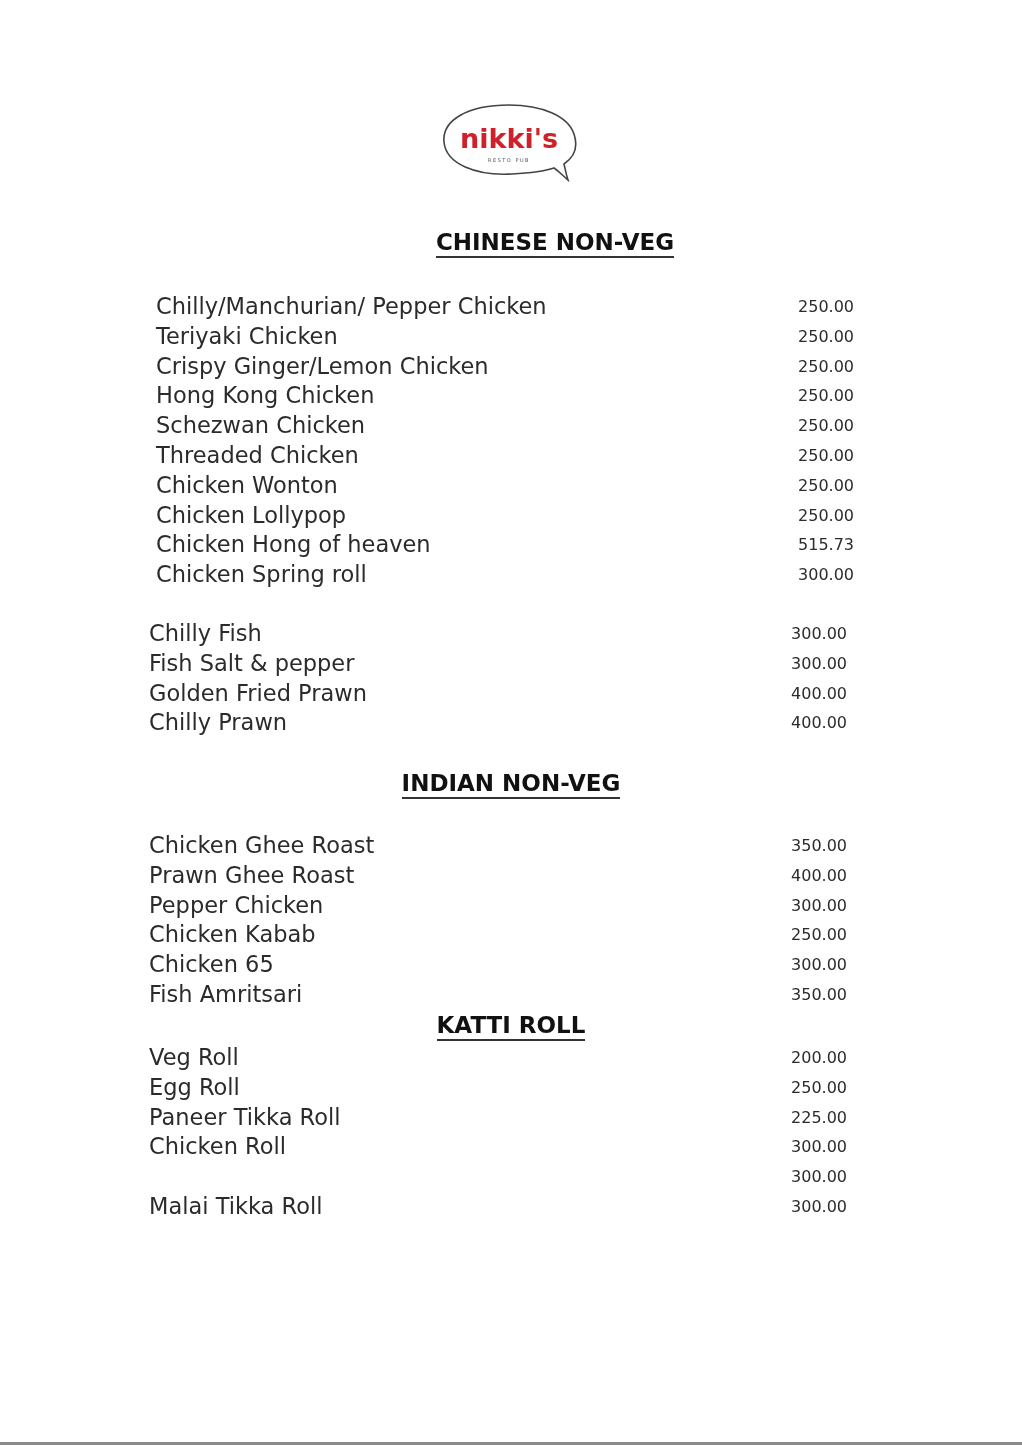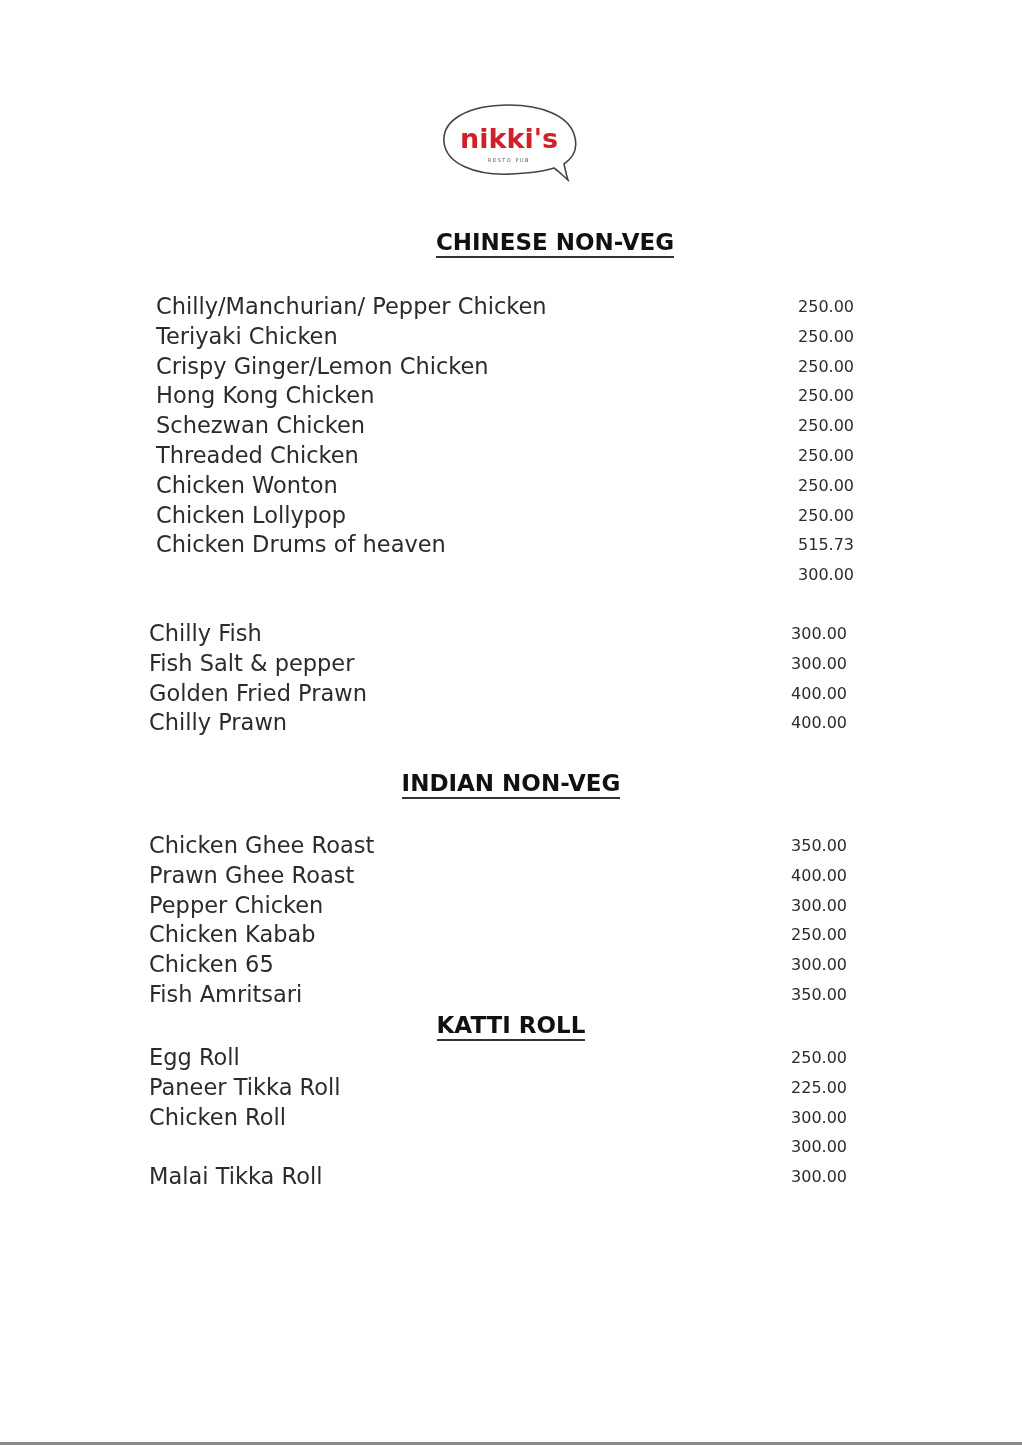--- a/index.html
+++ b/index.html
@@ -59,24 +59,25 @@
     </div>
   <div class="row">
       <span class="name">Chicken Wonton</span>
       <span class="price">250.00</span>
     </div>
   <div class="row">
       <span class="name">Chicken Lollypop</span>
       <span class="price">250.00</span>
     </div>
   <div class="row">
-      <span class="name">Chicken Drums of heaven</span>
+      <span class="name">Chicken Hong of heaven</span>
       <span class="price">515.73</span>
     </div>
   <div class="row">
+      <span class="name">Chicken Spring roll</span>
       <span class="price">300.00</span>
     </div>
 </div>
 
 <div class="list" style="top:619px;">
   <div class="row">
       <span class="name">Chilly Fish</span>
       <span class="price">300.00</span>
     </div>
   <div class="row">
@@ -123,20 +124,24 @@
       <span class="price">350.00</span>
     </div>
 </div>
 
 <div class="section-title" style="top:1012px;">
   <span>KATTI ROLL</span>
 </div>
 
 <div class="list" style="top:1043px;">
   <div class="row">
+      <span class="name">Veg Roll</span>
+      <span class="price">200.00</span>
+    </div>
+  <div class="row">
       <span class="name">Egg Roll</span>
       <span class="price">250.00</span>
     </div>
   <div class="row">
       <span class="name">Paneer Tikka Roll</span>
       <span class="price">225.00</span>
     </div>
   <div class="row">
       <span class="name">Chicken Roll</span>
       <span class="price">300.00</span>

